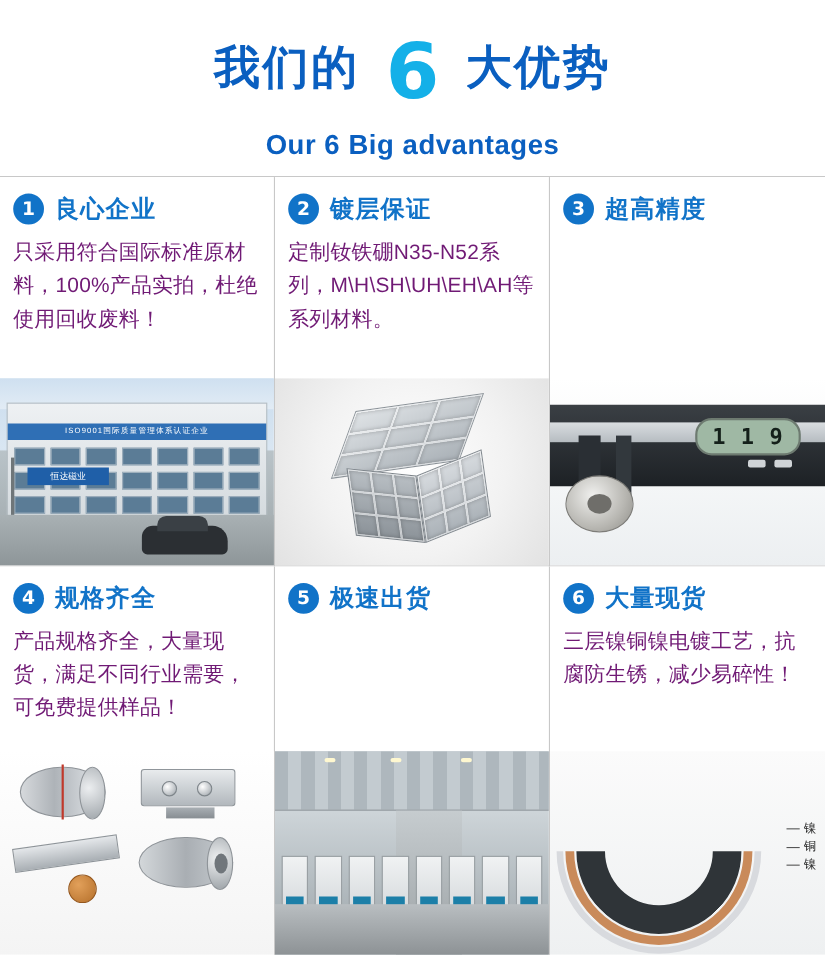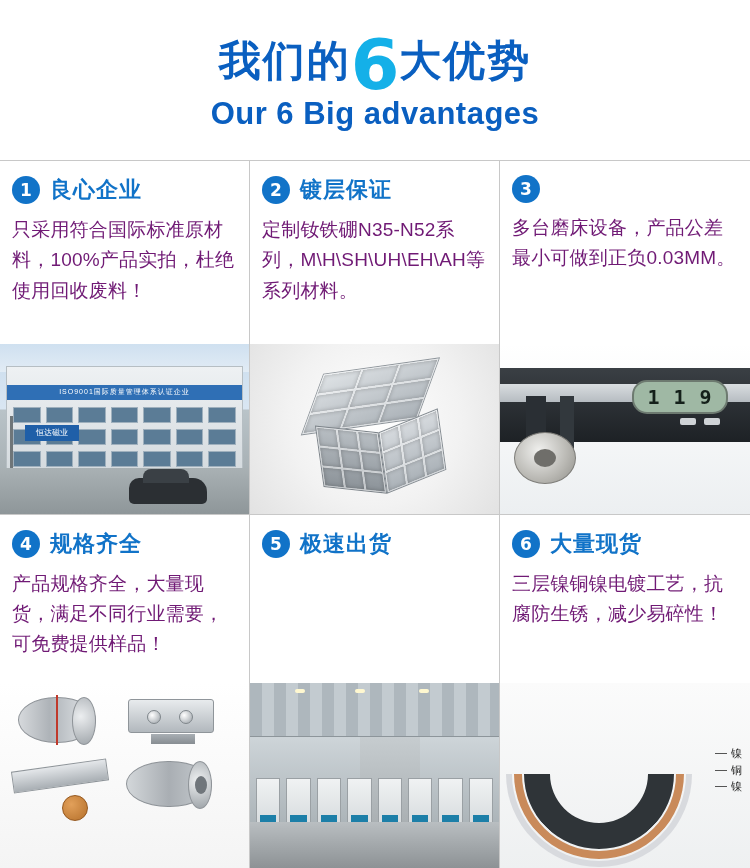--- a/index.html
+++ b/index.html
@@ -17,39 +17,40 @@
   
   .header {
     height: 160px;
     padding-top: 26px;
     text-align: center;
   }
   .title-line {
     display: flex;
     align-items: center;
     justify-content: center;
-    gap: 0;
+    gap: 24px;
     line-height: 1;
   }
   .title-zh {
     font-size: 42px;
     font-weight: bold;
     color: #0a5fc0;
     letter-spacing: 2px;
   }
   .title-num {
     font-size: 70px;
     font-weight: bold;
     color: #14b0e8;
     position: relative;
     top: 4px;
     font-family: "DejaVu Sans", sans-serif;
   }
   .subtitle {
-    font-size: 31px;
+    margin-top: 22px;
+    font-size: 25px;
     font-weight: bold;
     color: #0a5fc0;
     font-family: "Liberation Sans", sans-serif;
     letter-spacing: 0.5px;
   }
 
   
   .grid {
     position: absolute;
     top: 160px;
@@ -127,21 +128,21 @@
     position:absolute; left:0; right:0; top:18px; height:15px;
     background:#2f6fb5; color:#fff; font-size:7px; letter-spacing:1px;
     display:flex; align-items:center; justify-content:center; white-space:nowrap;
   }
   .ph-factory .win-row { position:absolute; left:6px; right:6px; display:flex; gap:5px; }
   .ph-factory .win-row.r1 { top:40px; }
   .ph-factory .win-row.r2 { top:62px; }
   .ph-factory .win-row.r3 { top:84px; }
   .ph-factory .win { flex:1; height:16px; background:#5b7c96; border:1px solid #9fb0bd; }
   .ph-factory .sign {
-    position:absolute; left:18px; top:58px; width:54px; height:16px;
+    position:absolute; left:18px; top:58px; width:74px; height:16px;
     background:#1f5fa8; color:#fff; font-size:8px; display:flex; align-items:center; justify-content:center;
   }
   .ph-factory .ground {
     position:absolute; left:0; right:0; bottom:0; height:46px;
     background: linear-gradient(#a9b1b4, #8e9699);
   }
   .ph-factory .car {
     position:absolute; bottom:10px; left:52%; width:78px; height:26px;
     background:#2b2f33; border-radius:10px 14px 5px 5px;
   }
@@ -411,22 +412,22 @@
                 <i></i>
               </div>
           </div>
         </div>
       </div>
     </div>
 
     <div class="cell row1">
       <div class="cell-head">
         <div class="badge">3</div>
-      </div>
-      <div class="cell-desc">多台磨床设备，产品公差最小可做到正负0.03MM。</div>
+        <div class="cell-title">超高精度</div>
+      </div>
       <div class="photo ph-caliper">
         <div class="body"></div>
         <div class="scale"></div>
         <div class="lcd">
           <span>1 1 9</span>
         </div>
         <div class="btns">
             <i></i>
             <i></i>
           </div>

